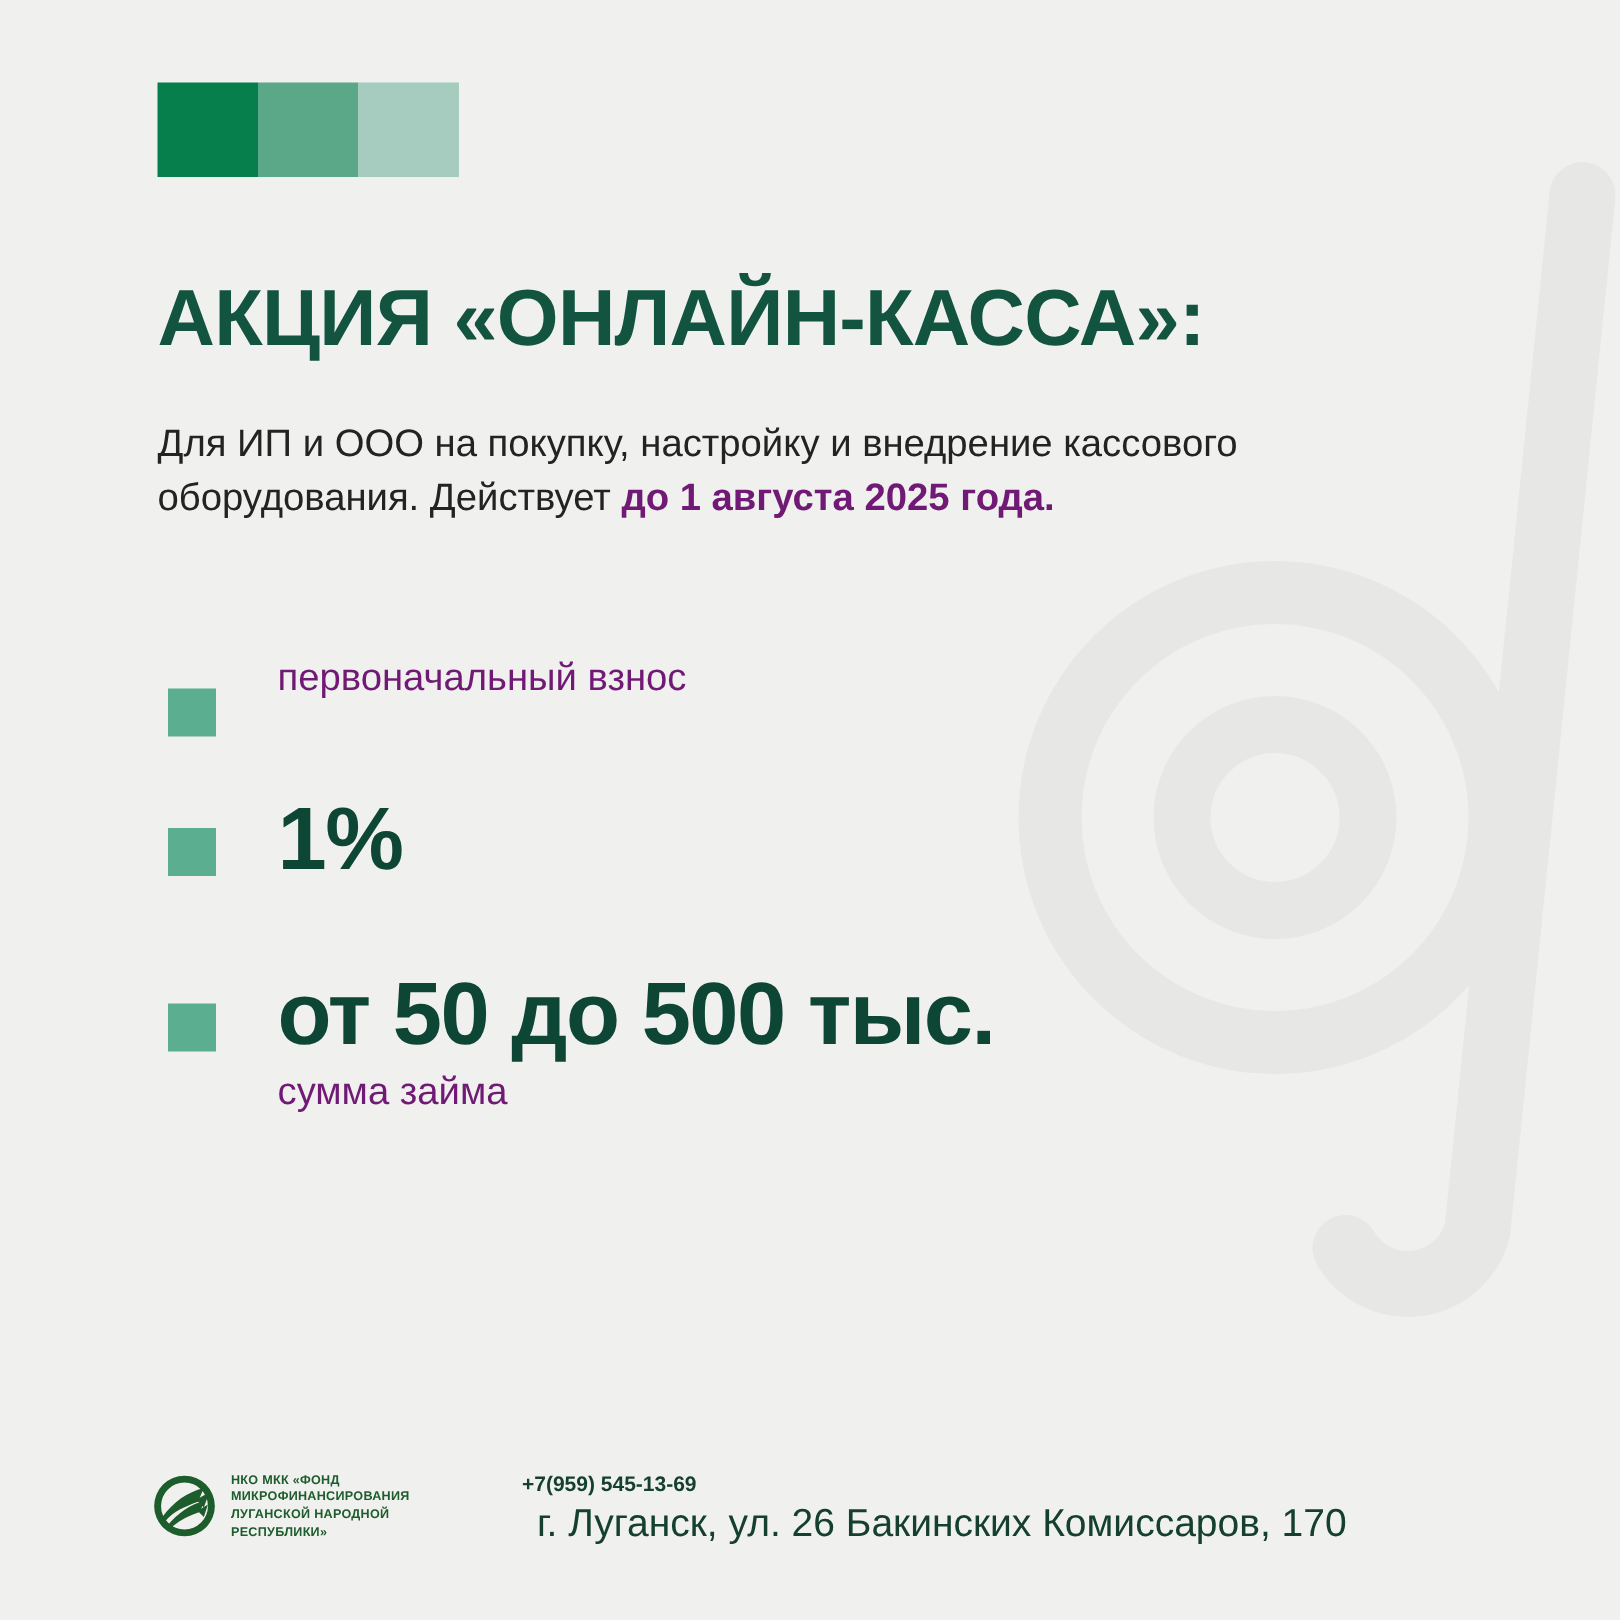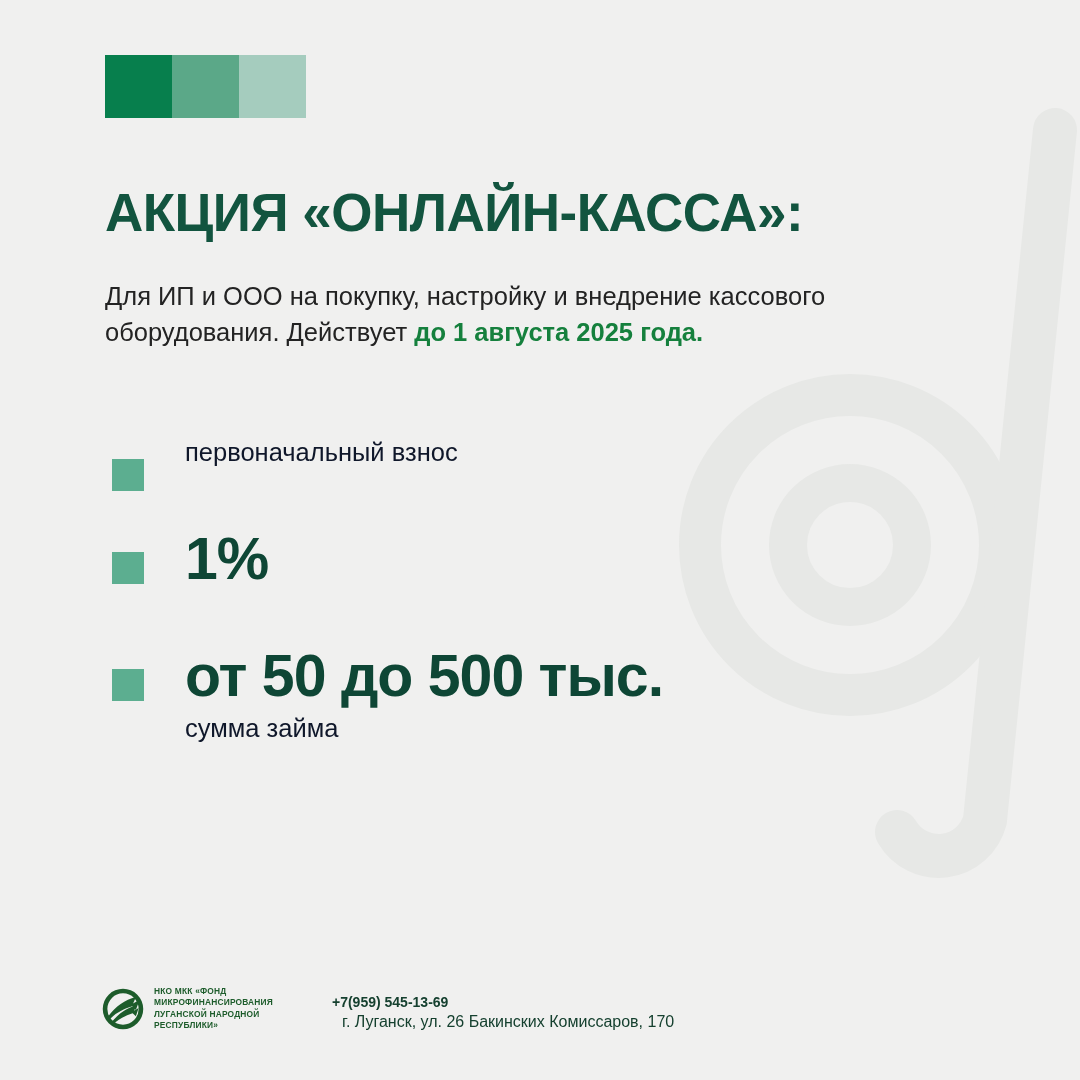--- a/index.html
+++ b/index.html
@@ -67,21 +67,21 @@
     width: 840px;
     margin: 0;
     font-size: 25.5px;
     line-height: 1.42;
     color: #232323;
     font-weight: 400;
     z-index: 2;
   }
   .subtitle b {
     font-weight: 700;
-    color: #15803d;
+    color: #701a75;
   }
 
   
   .stats {
     position: absolute;
     left: 105px;
     top: 430px;
     width: 800px;
     z-index: 2;
   }
@@ -106,35 +106,36 @@
     line-height: 1.0;
     font-weight: 700;
     letter-spacing: -1px;
     color: #0e4635;
   }
   .stat-label {
     margin: 7px 0 0 0;
     font-size: 25.5px;
     line-height: 1.2;
     font-weight: 400;
-    color: #0f172a;
+    color: #701a75;
   }
 
   
   .stat-row.r1 { margin-bottom: 62px; }
   .stat-row.r2 { margin-bottom: 58px; }
 
   
   .footer {
     position: absolute;
     left: 100px;
     bottom: 48px;
     display: flex;
-    align-items: flex-end;
-    z-index: 2;
+    align-items: flex-start;
+    z-index: 2;
+    gap: 16px;
   }
   .brand {
     display: flex;
     align-items: center;
   }
   .brand-mark {
     width: 46px;
     height: 46px;
     flex: none;
   }
@@ -153,21 +154,21 @@
     margin-left: 28px;
     color: #17402f;
   }
   .phone {
     font-size: 14px;
     line-height: 1.28;
     font-weight: 700;
     color: #15402f;
   }
   .address {
-    font-size: 16px;
+    font-size: 26px;
     line-height: 1.28;
     font-weight: 400;
     color: #15402f;
     padding-left: 10px;
   }
 </style>
 </head>
 <body style="background: rgb(240, 240, 239);">
 
 <div class="poster">

